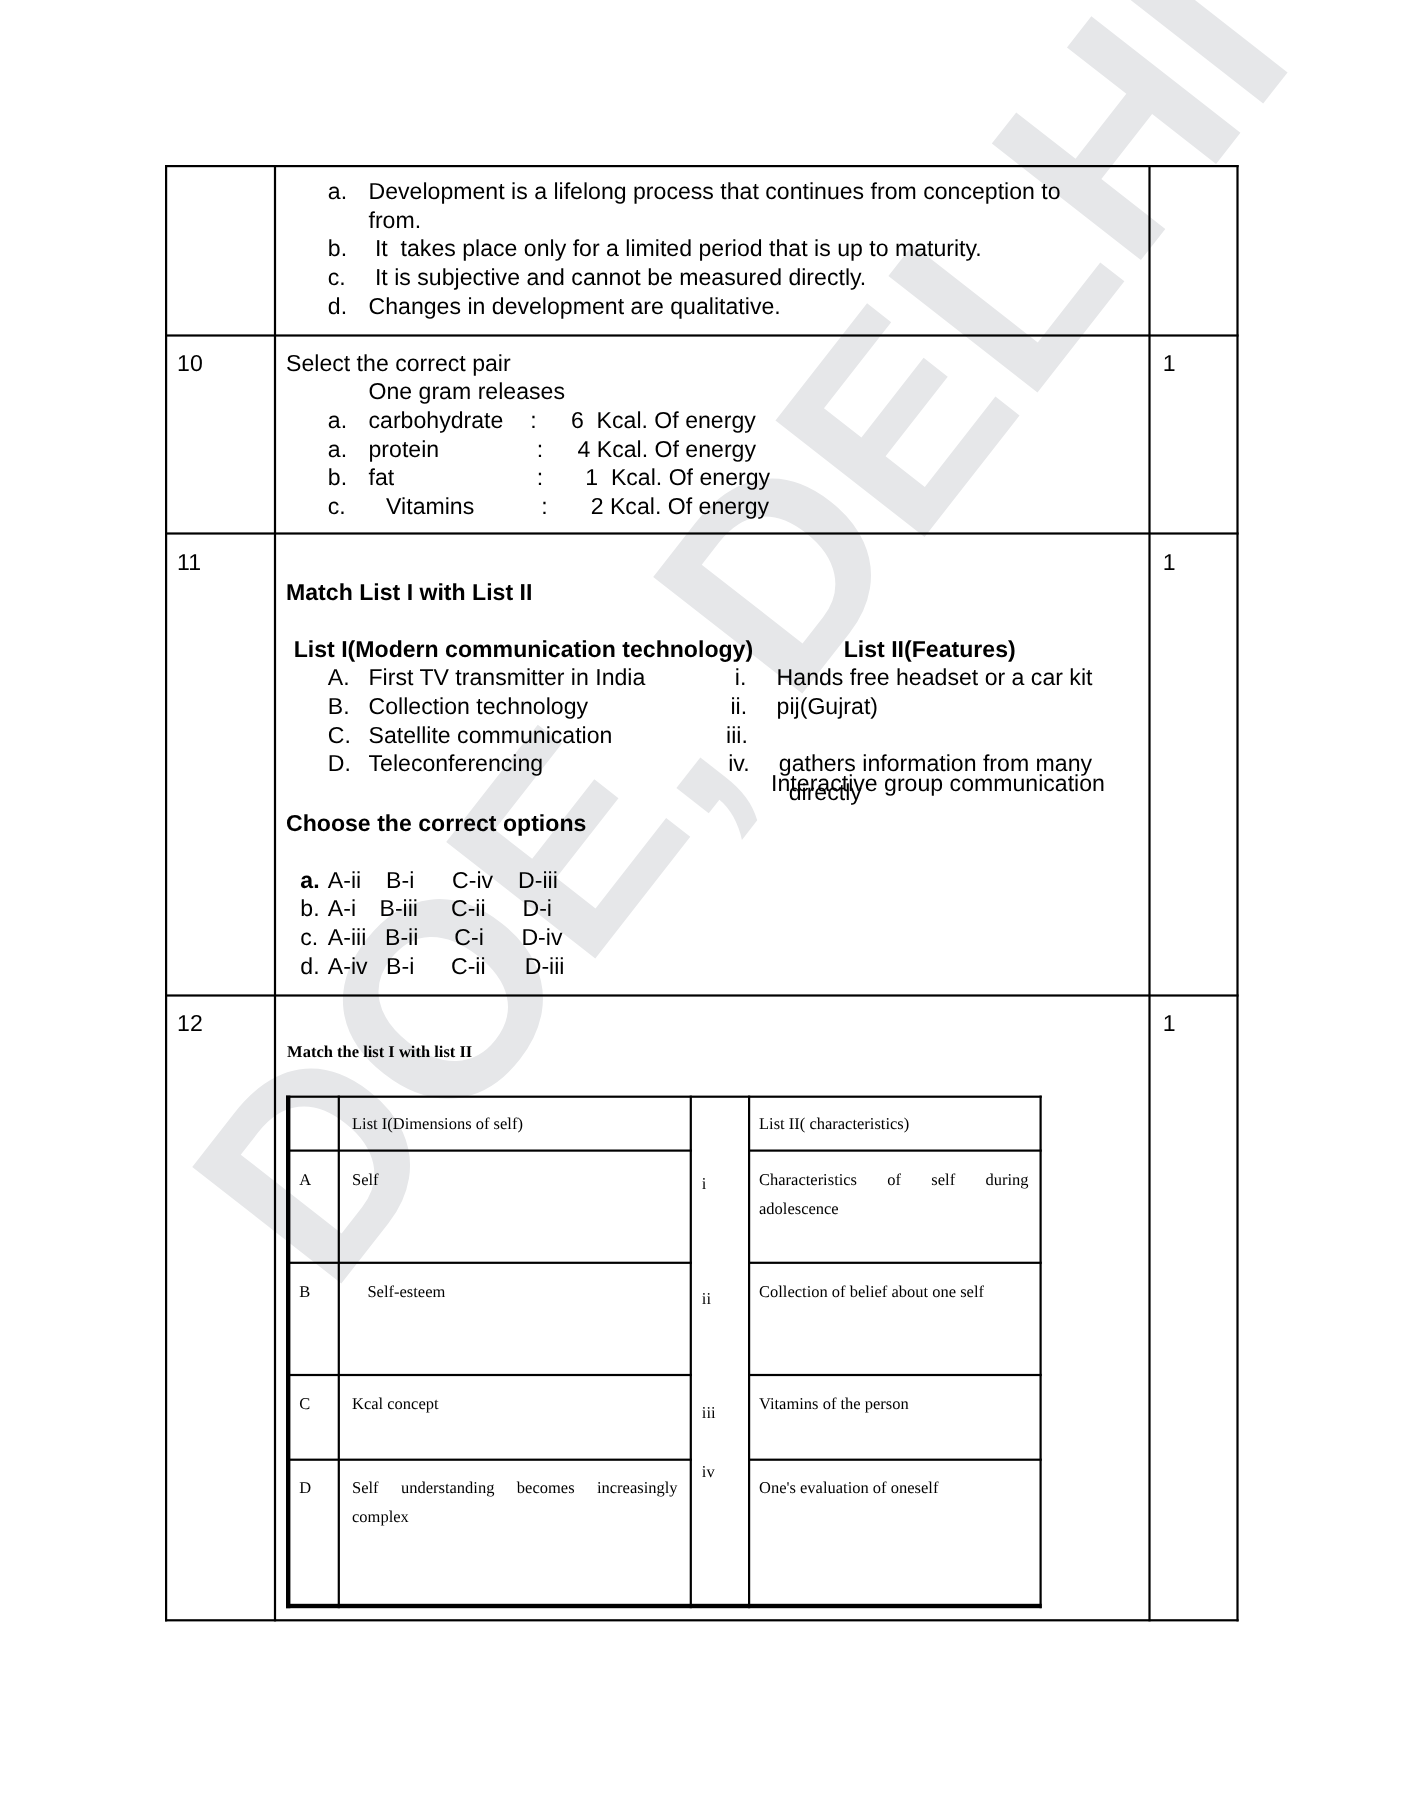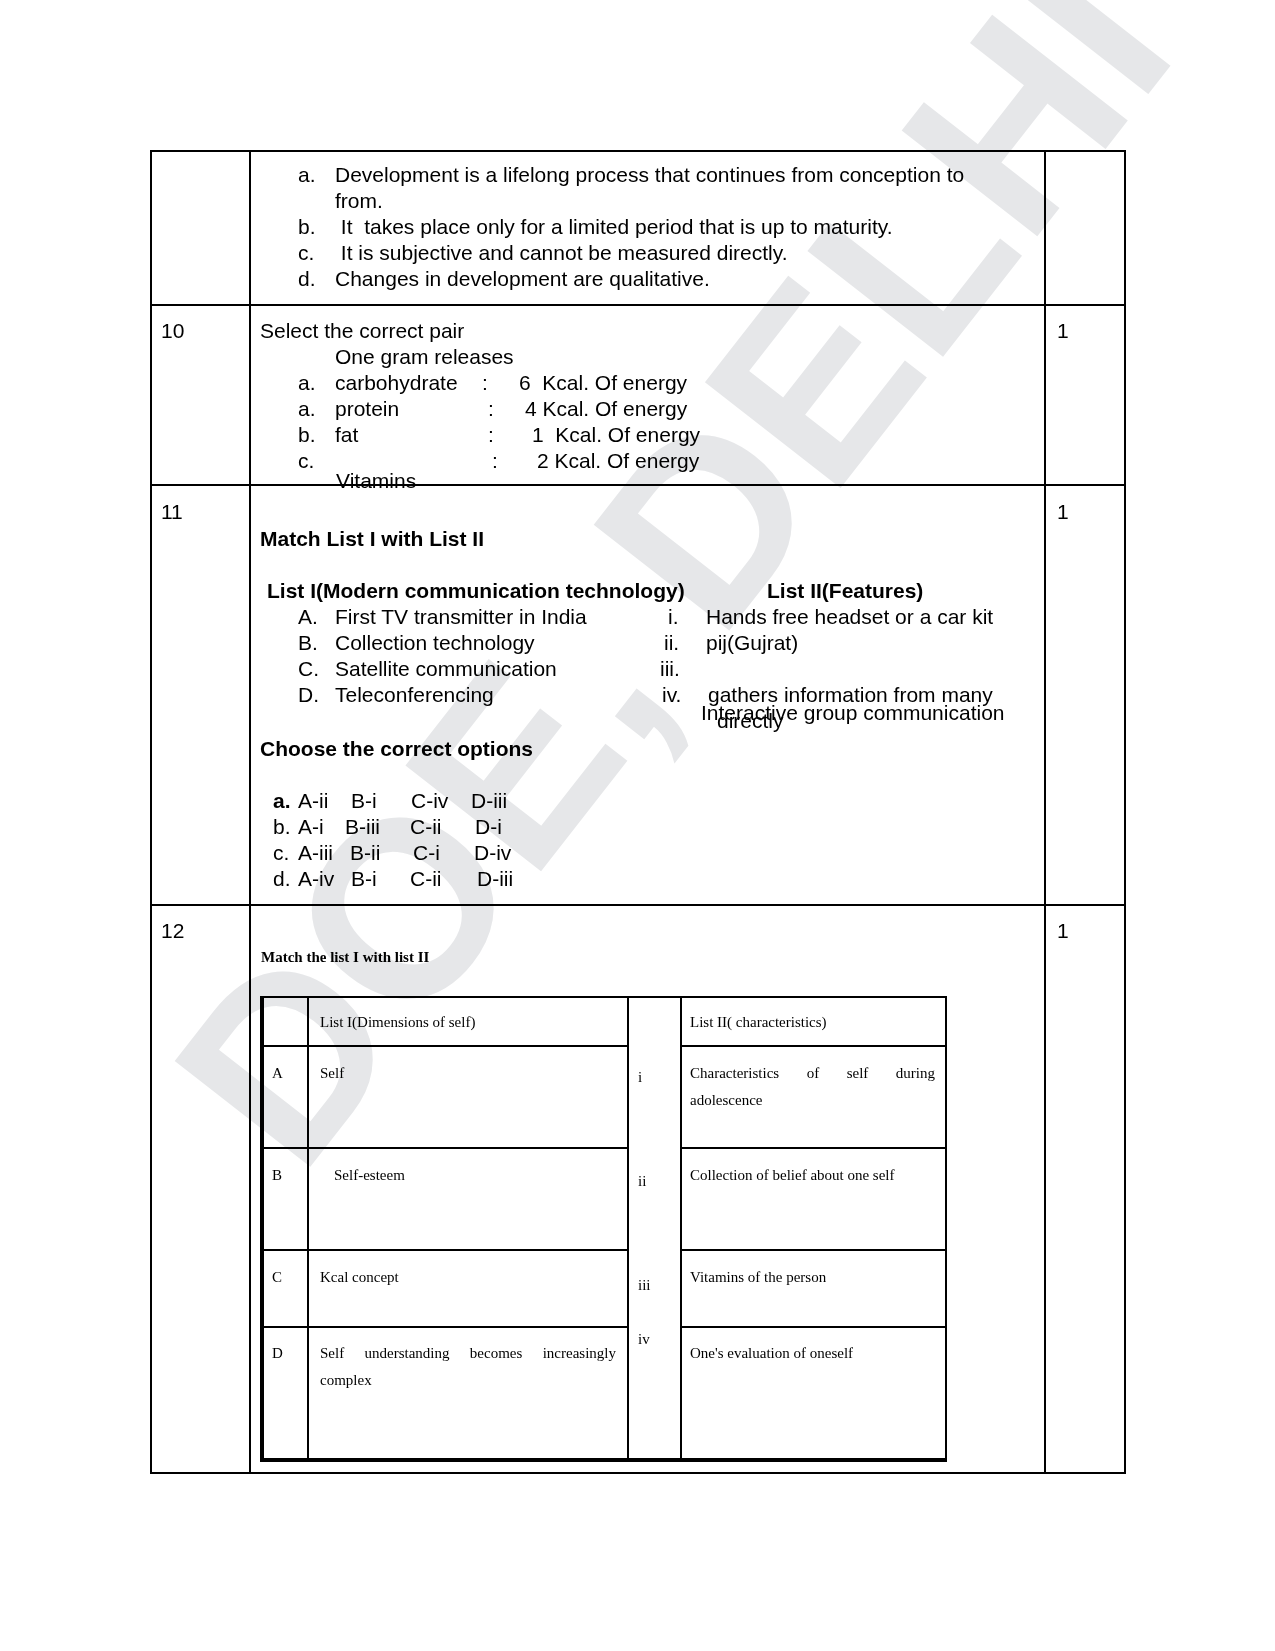--- a/index.html
+++ b/index.html
@@ -60,21 +60,21 @@
   <span class="t" style="left:335px; top:396px;">protein</span>
   <span class="t" style="left:488px; top:396px;">:</span>
   <span class="t" style="left:525px; top:396px;">4 Kcal. Of energy</span>
 
   <span class="t" style="left:298px; top:422px;">b.</span>
   <span class="t" style="left:335px; top:422px;">fat</span>
   <span class="t" style="left:488px; top:422px;">:</span>
   <span class="t" style="left:532px; top:422px;">1  Kcal. Of energy</span>
 
   <span class="t" style="left:298px; top:448px;">c.</span>
-  <span class="t" style="left:336px; top:448px;margin-top:20px;">Vitamins</span>
+  <span class="t" style="left:351px; top:448px;">Vitamins</span>
   <span class="t" style="left:492px; top:448px;">:</span>
   <span class="t" style="left:537px; top:448px;">2 Kcal. Of energy</span>
 </div>
 
 <div>
   <span class="t qnum" style="left:161px; top:499px;">11</span>
   <span class="t" style="left:1057px; top:499px;">1</span>
   <span class="t b" style="left:260px; top:526px;">Match List I with List II</span>
 
   <span class="t b" style="left:267px; top:578px;">List I(Modern communication technology)</span>

